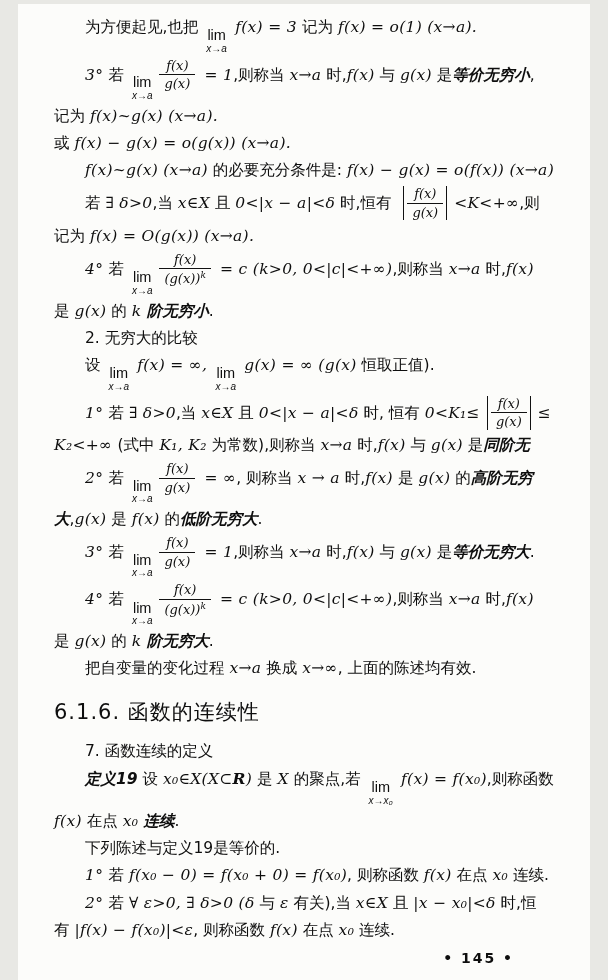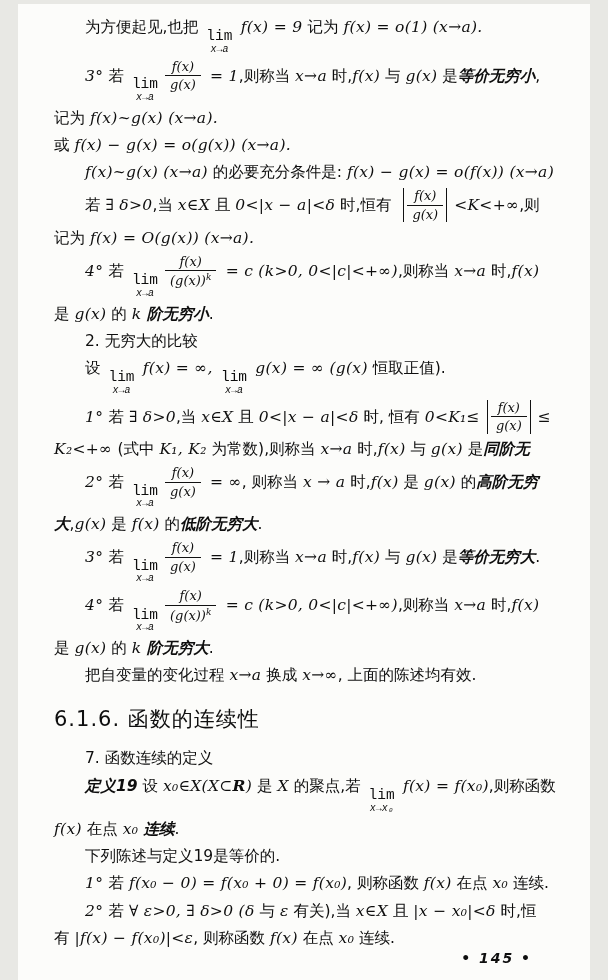--- a/index.html
+++ b/index.html
@@ -37,21 +37,21 @@
     font-style:italic;
     letter-spacing:0.3px;
   }
   .lim {
     display:inline-flex;
     flex-direction:column;
     align-items:center;
     vertical-align:-8px;
     line-height:1;
     margin:0 3px;
-    font-family:Liberation Mono, monospace;
+    font-family:Liberation Sans, sans-serif;
     text-indent:0;
   }
   .lim .word { font-size:14.5px; font-style:normal; }
   .lim .sub  { font-size:10px; font-style:italic; margin-top:1px; }
   .frac {
     display:inline-flex;
     align-items:center;
     vertical-align:middle;
     margin:0 4px;
     font-family:"DejaVu Serif", serif;
@@ -69,36 +69,35 @@
   .frac .den { border-top:1.4px solid #111; padding:1px 5px 0 5px; }
   .frac .den sup { font-size:9px; font-style:italic; }
   .vbar {
     width:0; height:34px;
     border-left:1.5px solid #111;
     margin:0 3px;
     display:inline-block;
   }
   .page-number {
     position:absolute;
-    right:58px; bottom:18px;
+    right:76px; bottom:18px;
     font-weight:bold;
     font-size:14px;
     letter-spacing:2px;
-    font-style:italic;
   }
 </style>
 </head>
 <body>
 
 <div class="page">
   <div>
       <div class="line indent"><span class="cjk">为方便起见,也把 </span><span class="lim">
           <span class="word">lim</span>
           <span class="sub">x→a</span>
-        </span><span class="math"> f(x) = 9 </span><span class="cjk">记为 </span><span class="math">f(x) = o(1) (x→a).</span></div>
+        </span><span class="math"> f(x) = 3 </span><span class="cjk">记为 </span><span class="math">f(x) = o(1) (x→a).</span></div>
       <div class="line indent"><span class="math">3° </span><span class="cjk">若 </span><span class="lim">
           <span class="word">lim</span>
           <span class="sub">x→a</span>
         </span><span class="frac">
           <span class="stack">
             <span class="num">f(x)</span>
             <span class="den">g(x)</span>
           </span>
         </span><span class="math"> = 1</span><span class="cjk">,则称当 </span><span class="math">x→a</span><span class="cjk"> 时,</span><span class="math">f(x)</span><span class="cjk"> 与 </span><span class="math">g(x)</span><span class="cjk"> 是</span><span class="cjk bold">等价无穷小</span><span class="cjk">,</span></div>
       <div class="line"><span class="cjk">记为 </span><span class="math">f(x)~g(x) (x→a).</span></div>

